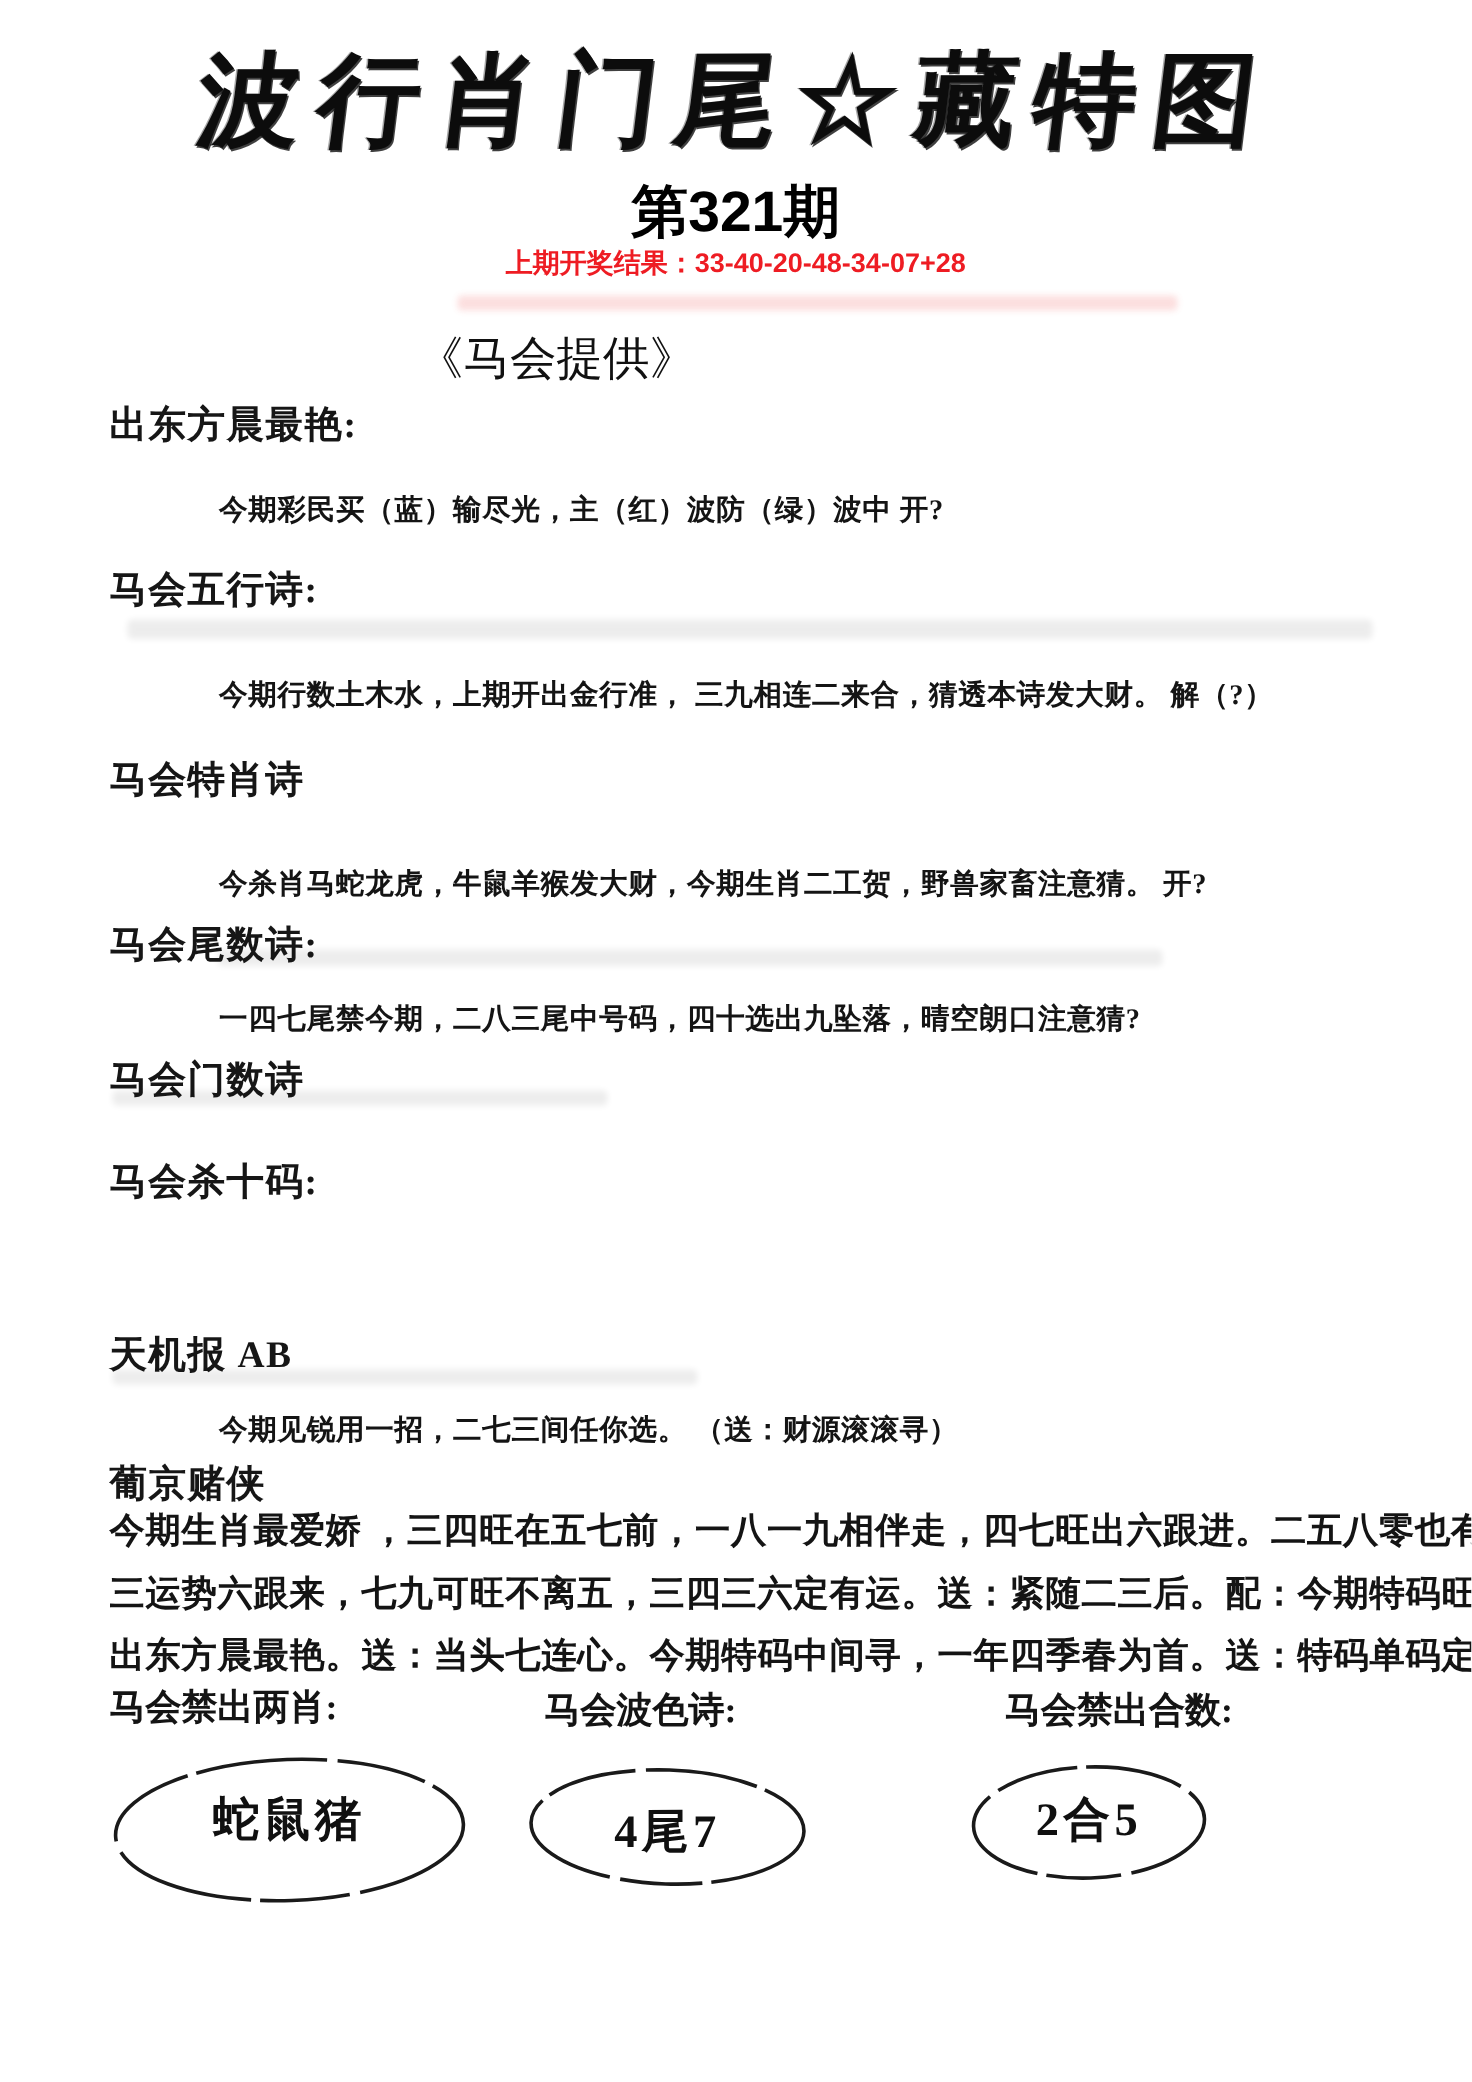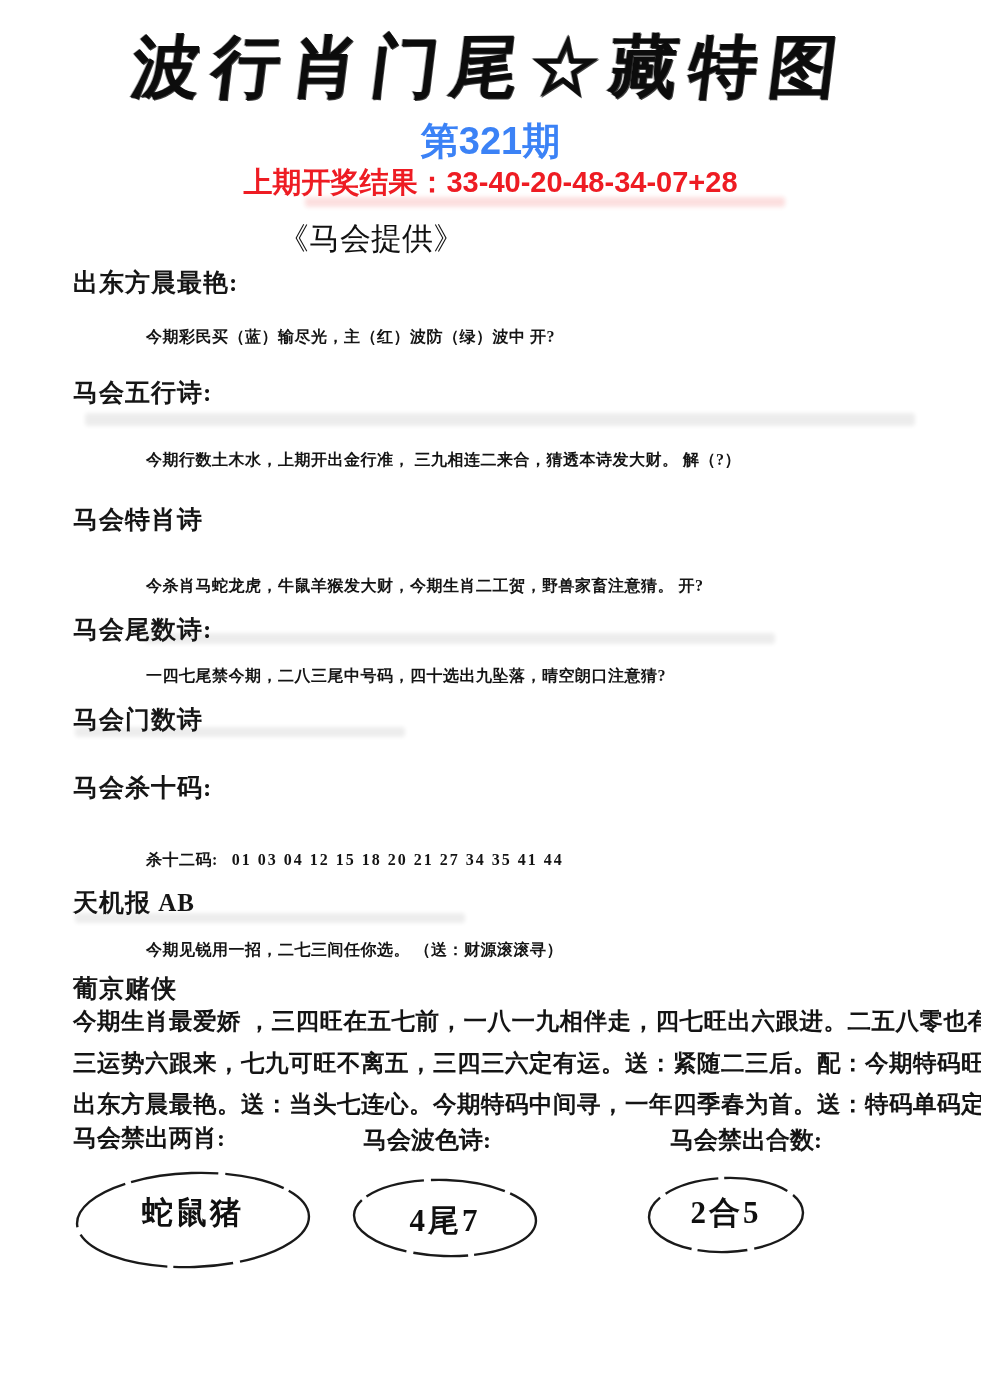--- a/index.html
+++ b/index.html
@@ -21,42 +21,42 @@
     letter-spacing:0.17em;
     transform:skewX(-7deg);
     text-shadow:1px 1px 0 rgba(0,0,0,.75), -1px 0 0 rgba(0,0,0,.35);
     color:#0c0c0c;
   }
   .issue{
     top:116px;left:0;width:100%;
     text-align:center;
     font-family:"Liberation Sans", sans-serif;
     font-size:38px;font-weight:bold;
-    color:#3b82f6;
+    color:#000000;
   }
   .result{
     top:163px;left:0;width:100%;
     text-align:center;
     font-family:"Liberation Sans", sans-serif;
-    font-size:29px;font-weight:bold;
+    font-size:18px;font-weight:bold;
     color:#ee1c23;
   }
   .provide{
     top:218px;left:278px;
     font-size:31px;font-weight:normal;
   }
   .heading{
     left:73px;
     font-size:25px;font-weight:bold;
     letter-spacing:1px;
     color:#161616;
   }
   .poem{
     left:146px;
-    font-size:16px;font-weight:bold;
+    font-size:19px;font-weight:bold;
     letter-spacing:0.5px;
     color:#141414;
   }
   .kill-label{margin-right:14px;}
   .kill-numbers{letter-spacing:2px;font-family:"Liberation Serif",serif;}
 
   .para{
     top:1001px;left:73px;width:880px;
     font-size:23.5px;font-weight:bold;
     color:#141414;
@@ -111,23 +111,20 @@
 
   <div class="abs heading" style="top:503px;">马会特肖诗</div>
   <div class="abs poem" style="top:576px;">今杀肖马蛇龙虎，牛鼠羊猴发大财，今期生肖二工贺，野兽家畜注意猜。 开?</div>
 
   <div class="abs heading" style="top:613px;">马会尾数诗:</div>
   <div class="abs poem" style="top:666px;">一四七尾禁今期，二八三尾中号码，四十选出九坠落，晴空朗口注意猜?</div>
 
   <div class="abs heading" style="top:703px;">马会门数诗</div>
 
   <div class="abs heading" style="top:771px;">马会杀十码:</div>
-  <div class="abs poem" style="top:850px;">
-    <span class="kill-label">杀十二码:</span><span class="kill-numbers">01 03 04 12 15 18 20 21 27 34 35 41 44</span>
-  </div>
 
   <div class="abs heading" style="top:886px;">天机报 AB</div>
   <div class="abs poem" style="top:940px;">今期见锐用一招，二七三间任你选。 （送：财源滚滚寻）</div>
 
   <div class="abs heading" style="top:972px;">葡京赌侠</div>
   <div class="abs para" style="white-space:normal;">
     <div class="pline">今期生肖最爱娇 ，三四旺在五七前，一八一九相伴走，四七旺出六跟进。二五八零也有运，二</div>
     <div class="pline">三运势六跟来，七九可旺不离五，三四三六定有运。送：紧随二三后。配：今期特码旺两边，日</div>
     <div class="pline">出东方晨最艳。送：当头七连心。今期特码中间寻，一年四季春为首。送：特码单码定在后</div>
   </div>

